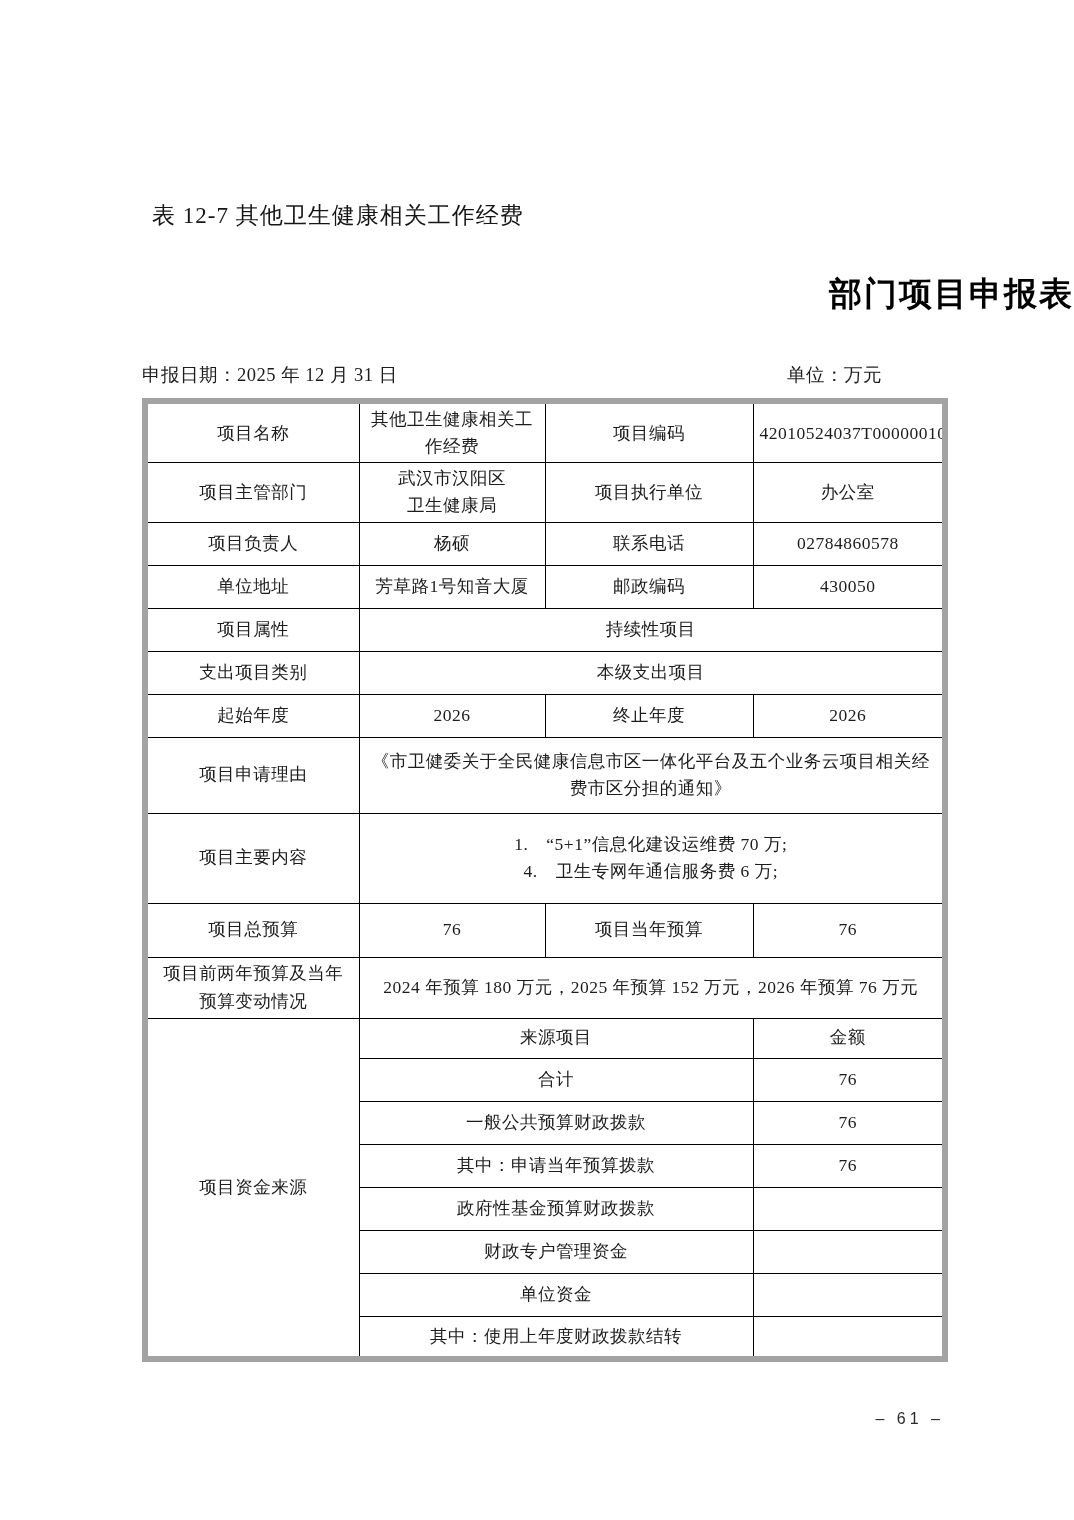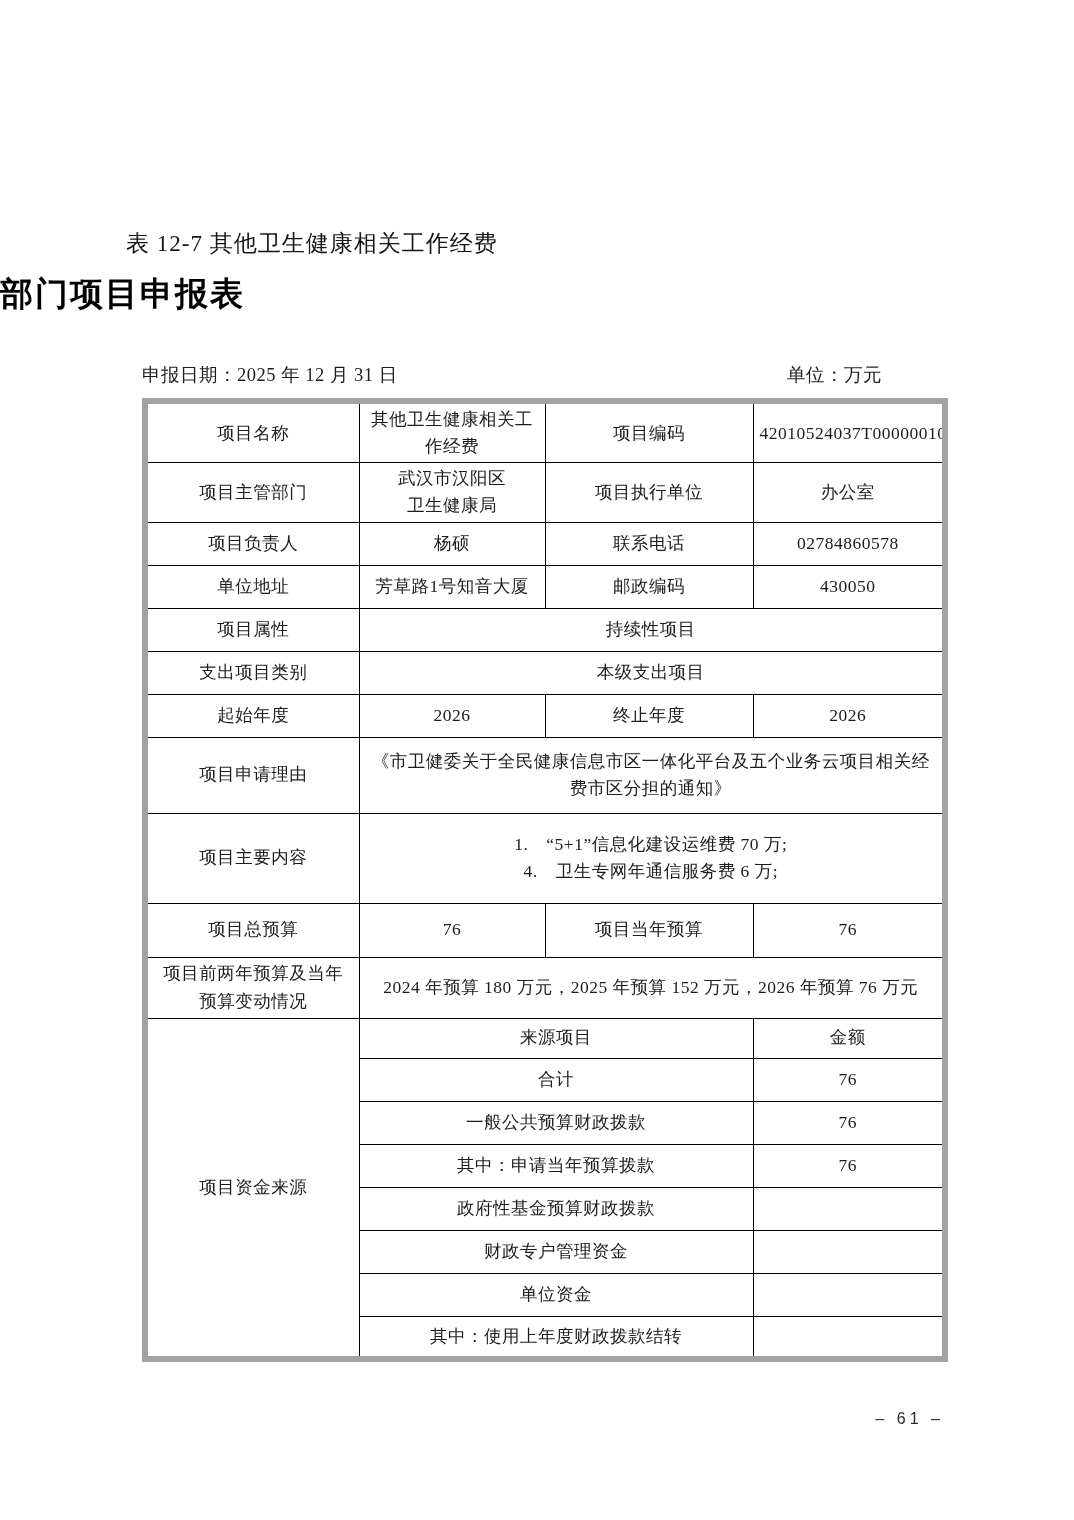--- a/index.html
+++ b/index.html
@@ -6,26 +6,26 @@
   html, body {
     width: 1074px; height: 1520px;
     background: #ffffff;
     font-family: "Liberation Serif", "DejaVu Serif", serif;
     color: #1c1c1c;
     position: relative;
   }
   .page { position: absolute; inset: 0; }
 
   .caption {
-    position: absolute; left: 126px; top: 200px;
-    font-size: 23px; letter-spacing: 1px; color: #161616; margin-top: 28px;
+    position: absolute; left: 152px; top: 200px;
+    font-size: 23px; letter-spacing: 1px; color: #161616;
   }
   .title {
     position: absolute; left: 0; top: 272px; width: 100%;
-    text-align: left;
+    text-align: right;
     font-family: "Liberation Sans", "DejaVu Sans", sans-serif;
     font-weight: bold; font-size: 33px; letter-spacing: 2px; color: #000;
   }
   .meta {
     position: absolute; left: 142px; top: 362px; width: 800px;
     display: flex; justify-content: space-between;
     font-size: 18.5px; letter-spacing: 0.5px; align-items: flex-end;
   }
   .meta .unit { margin-right: 60px; margin-left: 8px; }
 

